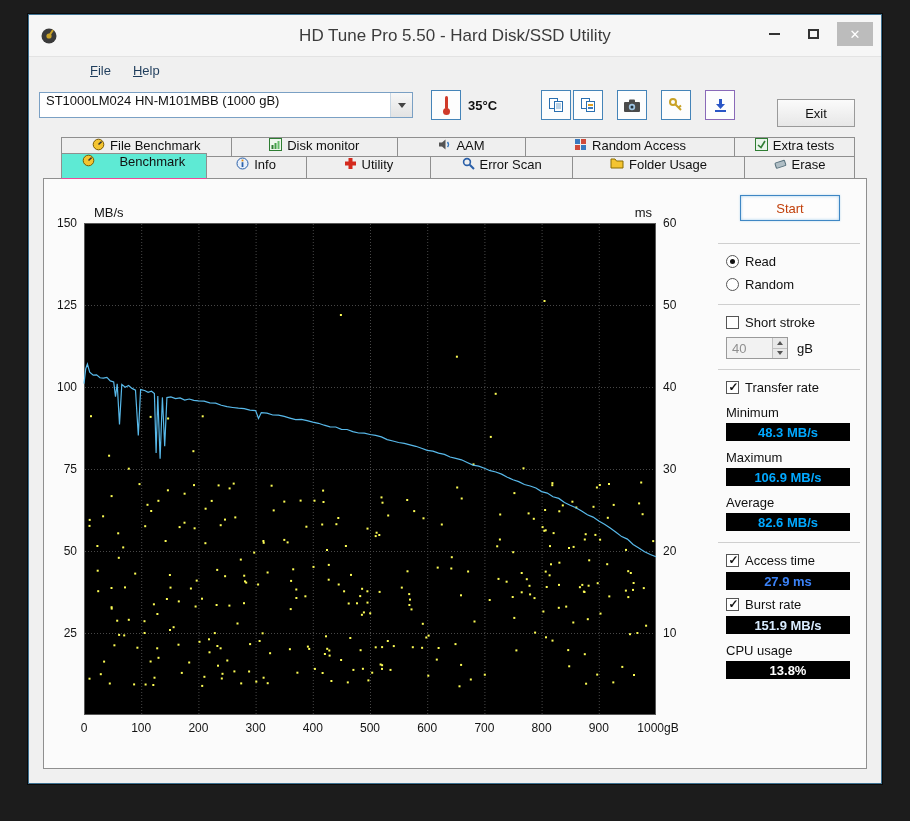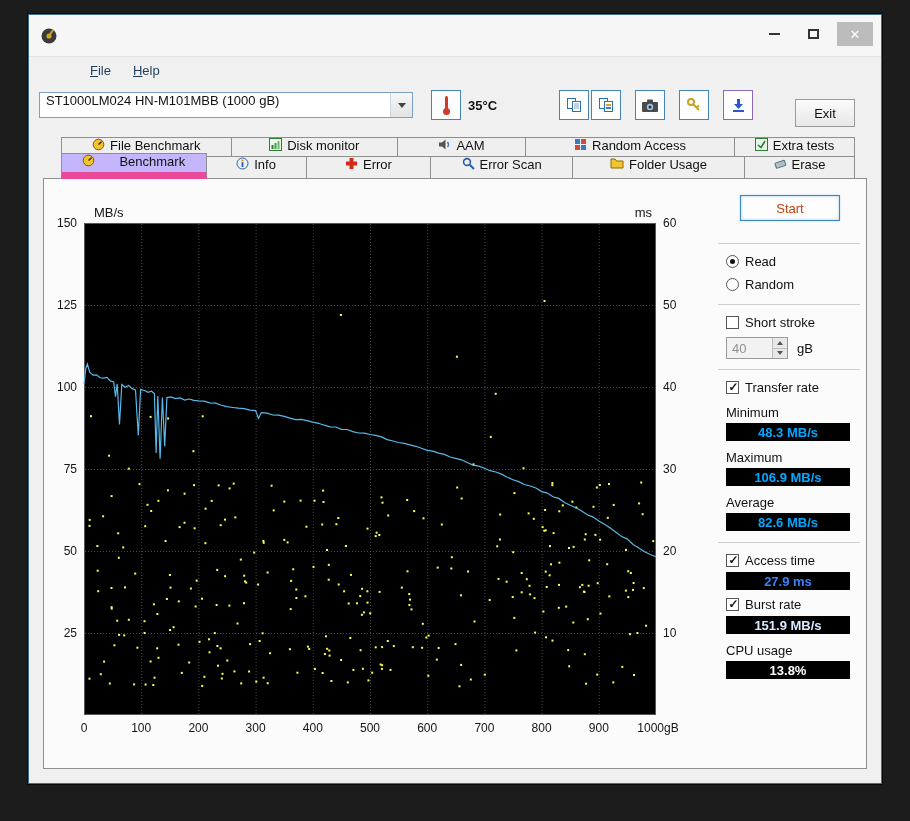--- a/index.html
+++ b/index.html
@@ -37,33 +37,33 @@
   .tool-btn { width:30px; height:30px; border:1px solid #4584b8; background:#fdfdfd;
               display:flex; align-items:center; justify-content:center; padding:0; cursor:default; }
   .tool-btn.purple { border-color:#8a6ab8; }
   .thermo { position:relative; width:8px; height:19px; }
   .thermo-stem { position:absolute; left:2.5px; top:0; width:3px; height:13px; background:#d03a2a; border-radius:2px; }
   .thermo-bulb { position:absolute; left:0.5px; bottom:0; width:7px; height:7px; border-radius:50%; background:#d03a2a; }
   .temp-text { font-size:13px; font-weight:bold; color:#111; margin-left:7px; }
 
   .tb-group { margin-left:auto; display:flex; align-items:center; gap:14px; }
   .tb-pair { display:flex; gap:2px; }
-  .exit-btn { width:60px; height:28px; border:1px solid #9a9a9a; background:linear-gradient(#fbfbfb,#e7e7e7);
+  .exit-btn { width:78px; height:28px; border:1px solid #9a9a9a; background:linear-gradient(#fbfbfb,#e7e7e7);
               font-size:13px; color:#111; margin-left:28px; font-family:"Liberation Sans",sans-serif;margin-top:16px; }
 
   
   .tabs { margin:8px 27px 0 32px; flex:0 0 auto; }
   .tab-row { display:flex; }
   .tab { display:flex; align-items:flex-start; justify-content:center; gap:5px;
          border:1px solid #8f8f8f; background:#efefef; font-size:13px; color:#111;
          height:20px; margin-right:-1px; white-space:nowrap; cursor:default; }
   .row2 .tab { height:23px; }
   .row2 { margin-top:-1px; }
-  .tab.active { background:#c4b5fd; height:26px; margin-top:-3px; position:relative; z-index:3;
-                border-bottom:7px solid #ec4899;gap:24px; }
+  .tab.active { background:#5eead4; height:26px; margin-top:-3px; position:relative; z-index:3;
+                border-bottom:1px solid #ec4899;gap:24px; }
   .tab-icon { flex:0 0 auto; display:inline-flex; }
 
   
   .panel { flex:1; margin:0 14px 14px 14px; margin-top:-1px; border:1px solid #8f8f8f; background:#fbfbfb;
            display:flex; padding:4px; position:relative; z-index:1; }
   .chart-wrap { width:664px; padding:22px 0 0 2px; }
   .side { flex:1; padding:12px 6px 0 12px; display:flex; flex-direction:column; font-size:13px; color:#111; }
 
   .start-btn { width:100px; height:26px; margin:0 auto 14px auto; background:#fdfdfd; color:#c2410c;
                border:1px solid #3f87c4; box-shadow:0 0 3px #9cc9ea inset, 0 0 2px #bcd9ee; font-size:13px;
@@ -98,20 +98,21 @@
   <div class="window">
 
     <div class="titlebar">
       <span class="app-icon">
         <svg width="18" height="18">
           <circle cx="9" cy="9" r="7.5" fill="#3a3a3a"></circle>
           <circle cx="9" cy="9" r="2.6" fill="#c9a227"></circle>
           <path d="M13 3 L9 9" stroke="#c9a227" stroke-width="2" fill="none"></path>
         </svg>
       </span>
+      <span class="title">HD Tune Pro 5.50 - Hard Disk/SSD Utility</span>
       <span class="win-controls">
         <span class="win-btn">
             <span class="min-glyph"></span>
           </span>
         <span class="win-btn">
             <span class="max-glyph"></span>
           </span>
         <span class="win-btn close">
             <span>✕</span>
           </span>
@@ -239,21 +240,21 @@
             <rect x="5.6" y="5.2" width="1.8" height="4.8" fill="#2a5fa8"></rect>
             <rect x="5.6" y="2.6" width="1.8" height="1.8" fill="#e0870a"></rect>
           </svg>
           <span>Info</span>
         </div>
         <div class="tab" style="flex:125 1 0">
           <svg class="tab-icon" width="13" height="13">
             <rect x="4.5" y="1" width="4" height="11" fill="#d42a1e"></rect>
             <rect x="1" y="4.5" width="11" height="4" fill="#d42a1e"></rect>
           </svg>
-          <span>Error</span>
+          <span>Utility</span>
         </div>
         <div class="tab" style="flex:142 1 0">
           <svg class="tab-icon" width="13" height="13">
             <circle cx="5" cy="5" r="3.4" fill="none" stroke="#2a5fa8" stroke-width="1.6"></circle>
             <line x1="7.7" y1="7.7" x2="12" y2="12" stroke="#2a5fa8" stroke-width="2"></line>
           </svg>
           <span>Error Scan</span>
         </div>
         <div class="tab" style="flex:173 1 0">
           <svg class="tab-icon" width="14" height="12">

